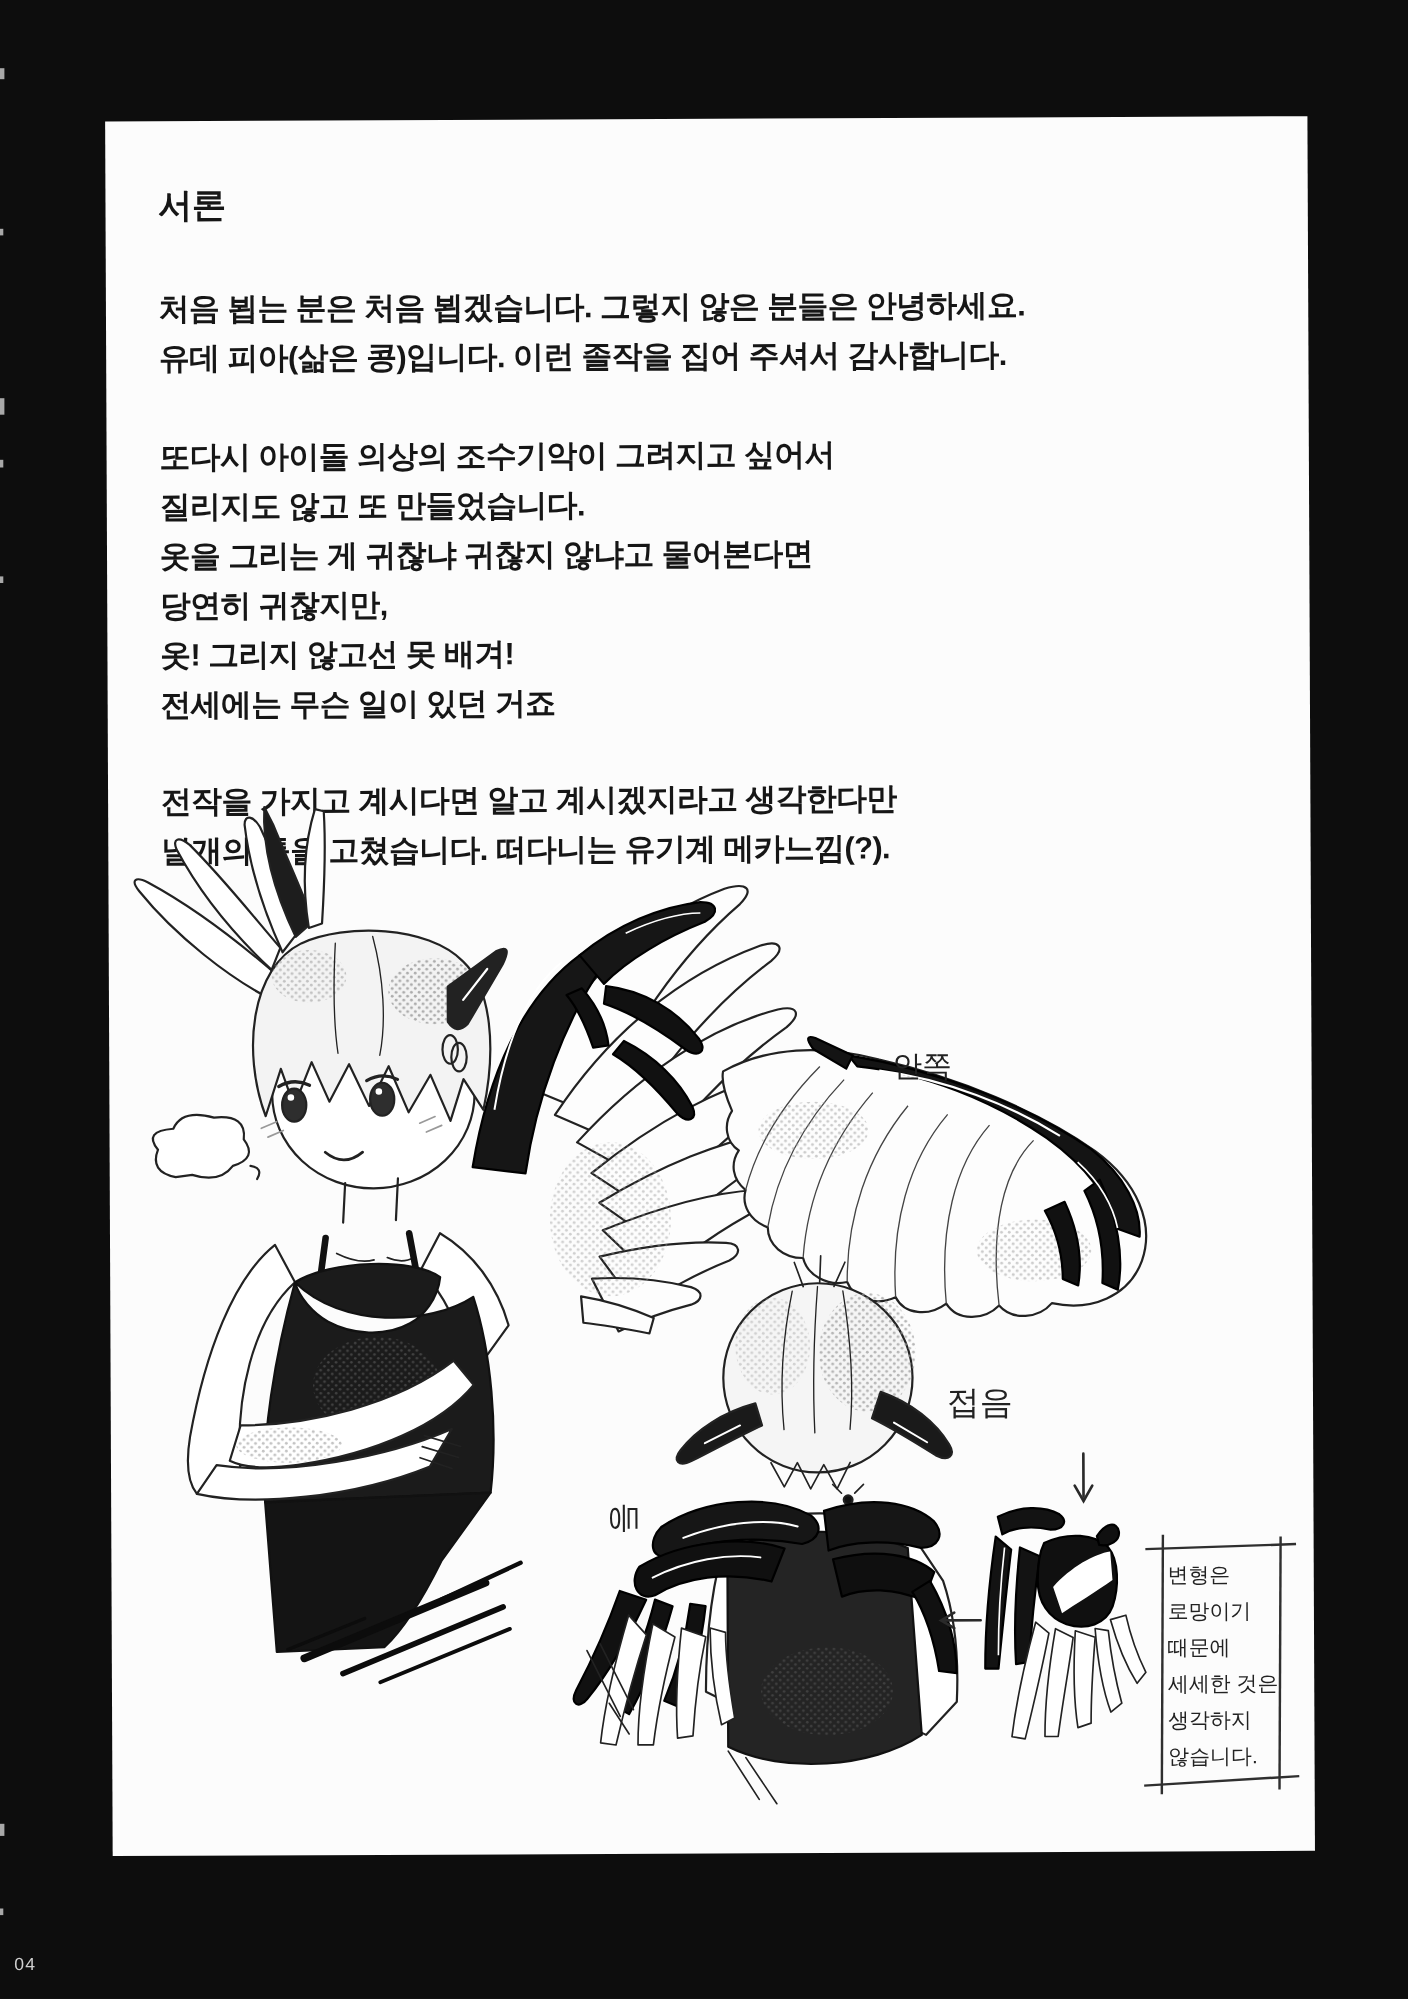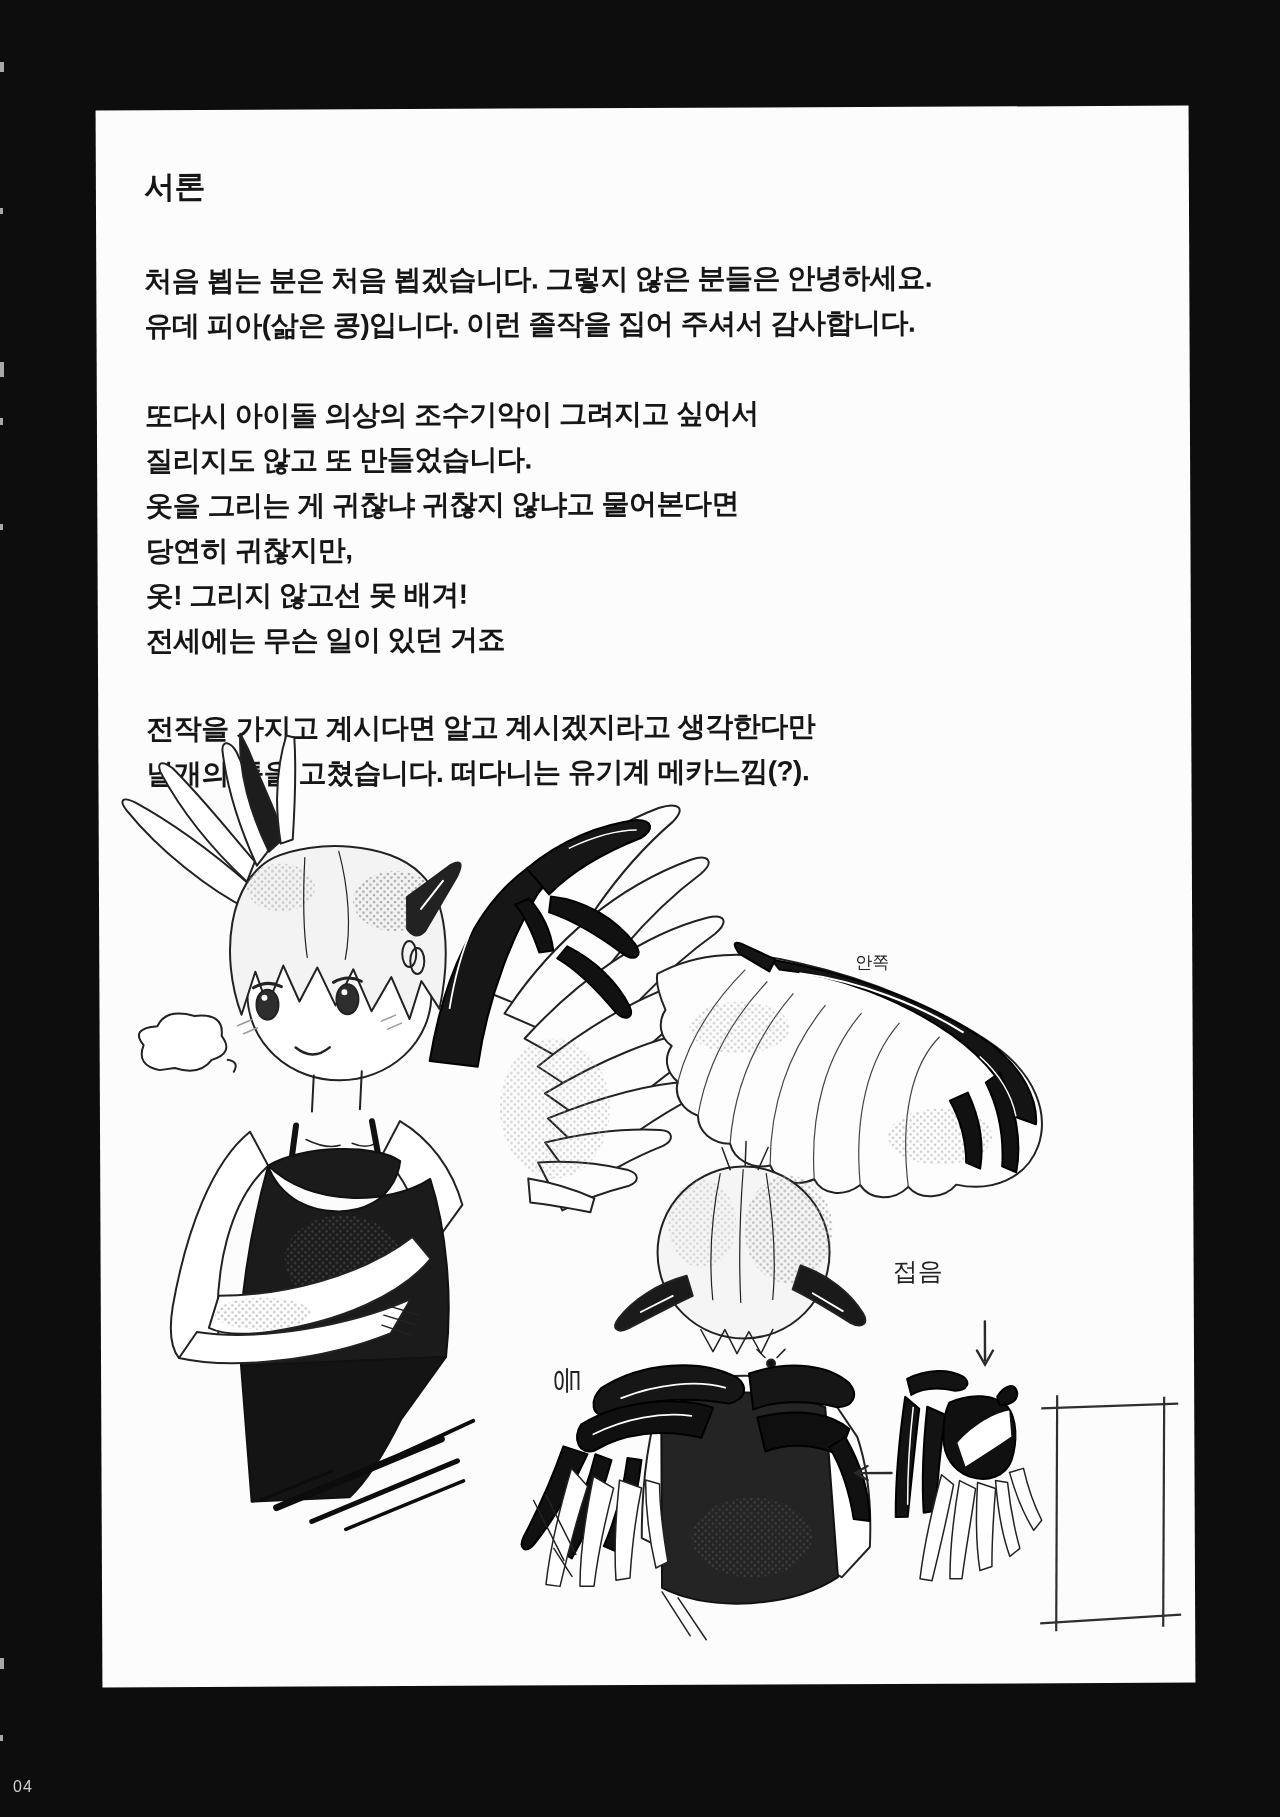--- a/index.html
+++ b/index.html
@@ -7,22 +7,22 @@
           font-family:"Liberation Sans","DejaVu Sans",sans-serif;}
   .speck{position:absolute;background:#cfcfcf;opacity:.8;}
   .page{position:absolute;left:99px;top:108px;width:1093px;height:1577px;background:#fcfcfc;
         transform:rotate(-0.25deg);transform-origin:50% 50%;}
   .svgfill{position:absolute;inset:0;width:100%;height:100%;pointer-events:none;}
   .title{position:absolute;left:48px;top:56px;font-size:31px;font-weight:800;color:#161616;letter-spacing:-0.5px;}
   .para{position:absolute;left:48px;white-space:nowrap;font-size:28px;font-weight:800;
         line-height:45px;color:#161616;letter-spacing:-0.5px;}
   .p1{top:148px;} .p2{top:283px;} .p3{top:596px;}
   .hand{position:absolute;color:#222;font-weight:400;}
-  .lbl-inner{left:756px;top:844px;font-size:17px;}
-  .lbl-fold{left:792px;top:1148px;font-size:25px;}
+  .lbl-inner{left:712px;top:844px;font-size:27px;}
+  .lbl-fold{left:760px;top:1148px;font-size:30px;}
   .lbl-back{left:452px;top:1252px;font-size:29px;transform:rotate(90deg);transform-origin:center;}
   .notebox-text{left:960px;top:1310px;width:100px;font-size:19px;line-height:33px;white-space:nowrap;}
   .pageno{position:absolute;left:13px;top:1778px;font-size:16px;color:#cfcfcf;letter-spacing:1px;text-align:right;}
 </style>
 </head>
 <body>
 
 <div class="canvas">
 
   <div class="speck" style="left:0;top:62px;width:4px;height:10px;"></div>
@@ -264,16 +264,24 @@
         <path d="M 938 1517 L 1079 1509"></path>
         <path d="M 956 1289 L 954 1525"></path>
         <path d="M 1063 1291 L 1061 1521"></path>
       </g>
     </svg>
 
     <div class="hand lbl-inner">안쪽</div>
     <div class="hand lbl-fold">접음</div>
     <div class="hand lbl-back">등</div>
 
+    <div class="hand notebox-text">
+      <div>변형은</div>
+      <div>로망이기</div>
+      <div>때문에</div>
+      <div>세세한 것은</div>
+      <div>생각하지</div>
+      <div>않습니다.</div>
+    </div>
   </div>
 
   <div class="pageno">04</div>
 </div>
 
 </body></html>

